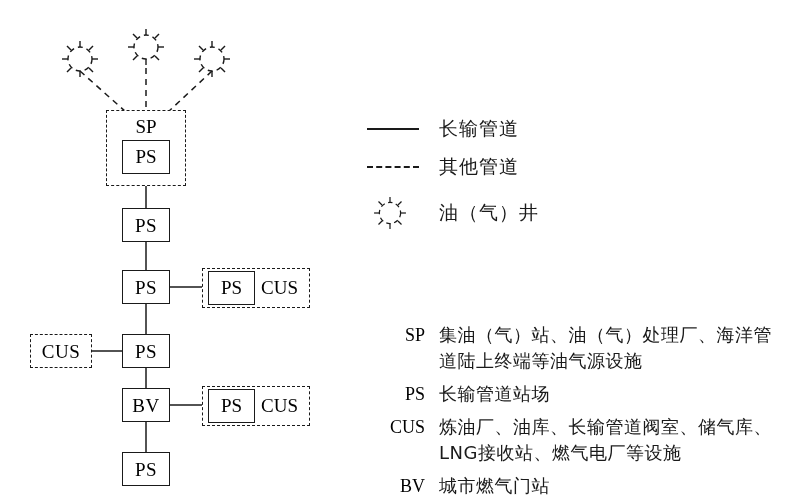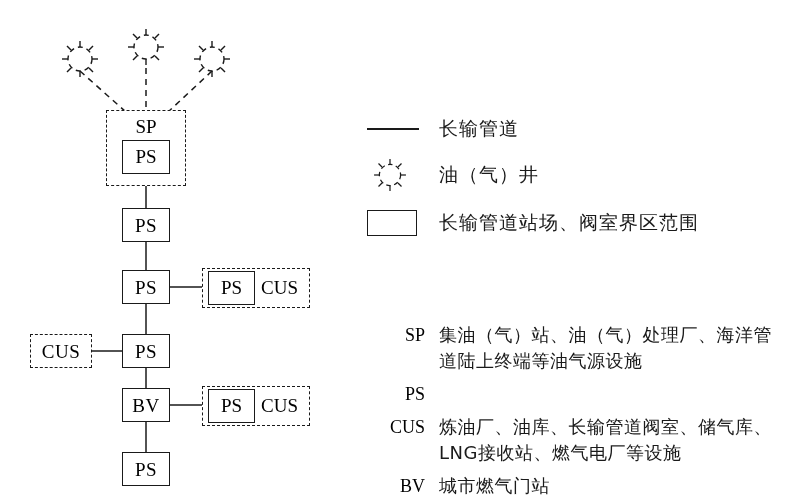--- a/index.html
+++ b/index.html
@@ -292,20 +292,26 @@
 
   <div class="legend">
 
     <div class="legend-row">
       <div class="legend-symbol">
         <div class="sym-solid-line"></div>
       </div>
       <div class="legend-text">长输管道</div>
     </div>
 
+    <div class="legend-row">
+      <div class="legend-symbol">
+        <div class="sym-dashed-line"></div>
+      </div>
+      <div class="legend-text">其他管道</div>
+    </div>
 
     <div class="legend-row" style="margin-bottom:14px;align-items:center;">
       <div class="legend-symbol">
         <svg width="46" height="42" viewBox="0 0 52 46">
           <g stroke="#1a1a1a" stroke-width="1.4" fill="none" stroke-dasharray="5 4">
             <circle cx="26" cy="23" r="12"></circle>
           </g>
           <g stroke="#1a1a1a" stroke-width="1.4">
             <line x1="26" y1="5" x2="26" y2="11"></line>
             <line x1="39" y1="10" x2="35" y2="14"></line>
@@ -314,38 +320,33 @@
             <line x1="26" y1="41" x2="26" y2="35"></line>
             <line x1="13" y1="36" x2="17" y2="32"></line>
             <line x1="8" y1="23" x2="14" y2="23"></line>
             <line x1="13" y1="10" x2="17" y2="14"></line>
           </g>
         </svg>
       </div>
       <div class="legend-text">油（气）井</div>
     </div>
 
-    <div class="legend-row">
-      <div class="legend-symbol">
-        <div class="sym-box-solid"></div>
-      </div>
-      <div class="legend-text">长输管道站场、阀室界区范围</div>
-    </div>
 
   </div>
 
   <div class="abbr-list">
 
     <div class="abbr-row">
       <div class="abbr-code">SP</div>
       <div class="abbr-desc">集油（气）站、油（气）处理厂、海洋管道陆上终端等油气源设施</div>
     </div>
 
     <div class="abbr-row">
       <div class="abbr-code">PS</div>
+      <div class="abbr-desc">长输管道站场</div>
     </div>
 
     <div class="abbr-row">
       <div class="abbr-code">CUS</div>
       <div class="abbr-desc">炼油厂、油库、长输管道阀室、储气库、LNG接收站、燃气电厂等设施</div>
     </div>
 
     <div class="abbr-row">
       <div class="abbr-code">BV</div>
       <div class="abbr-desc">城市燃气门站</div>

